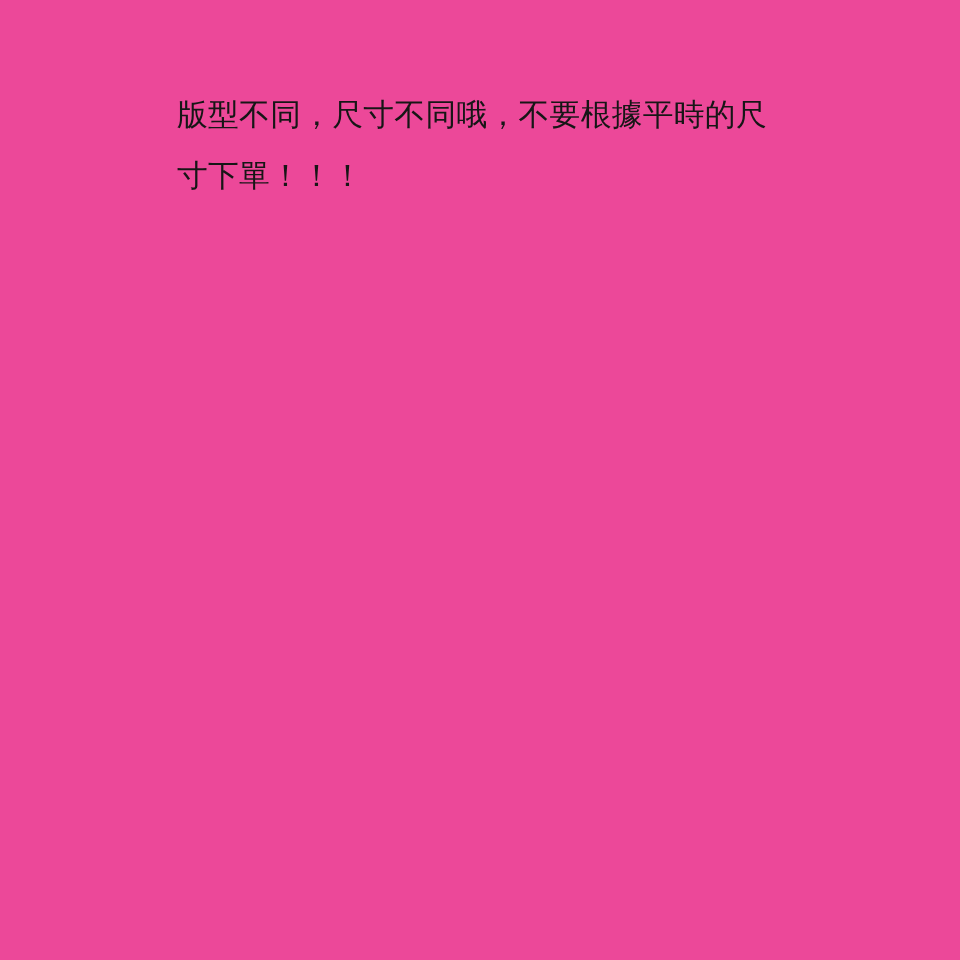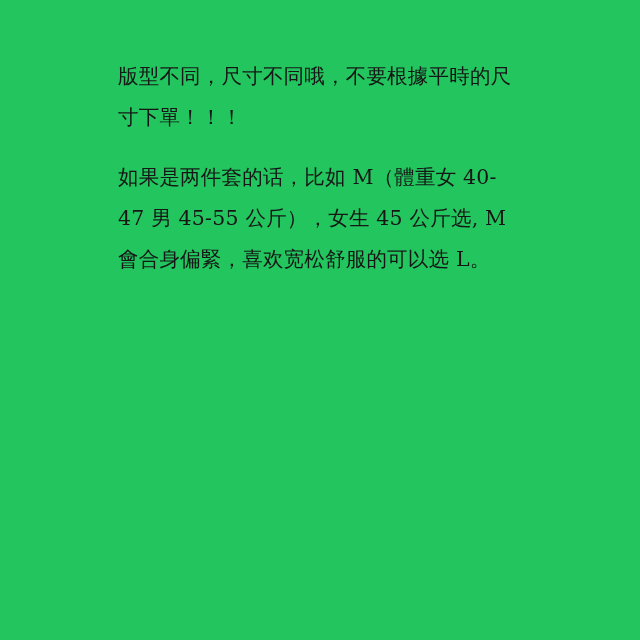--- a/index.html
+++ b/index.html
@@ -12,34 +12,33 @@
     background: #ffffff;
     font-family: "DejaVu Serif", "Liberation Serif", serif;
     color: #1a1a1a;
     overflow: hidden;
   }
   .page {
     width: 640px;
     height: 640px;
     box-sizing: border-box;
     padding: 56px 118px 20px 118px;
-    background: #22c55e;
+    background: #ec4899;
   }
   .para {
     font-size: 20.5px;
     line-height: 41px;
     letter-spacing: 0.2px;
     margin: 0 0 19px 0;
     text-align: left;
     word-break: break-word;
     color: #161616;
   }
   .para:last-child {
     margin-bottom: 0;
   }
 </style>
 </head>
 <body>
 
 <div class="page">
   <p class="para">版型不同，尺寸不同哦，不要根據平時的尺寸下單！！！</p>
-  <p class="para">如果是两件套的话，比如 M（體重女 40-47 男 45-55 公斤），女生 45 公斤选, M 會合身偏緊，喜欢宽松舒服的可以选 L。</p>
 </div>
 
 </body></html>

